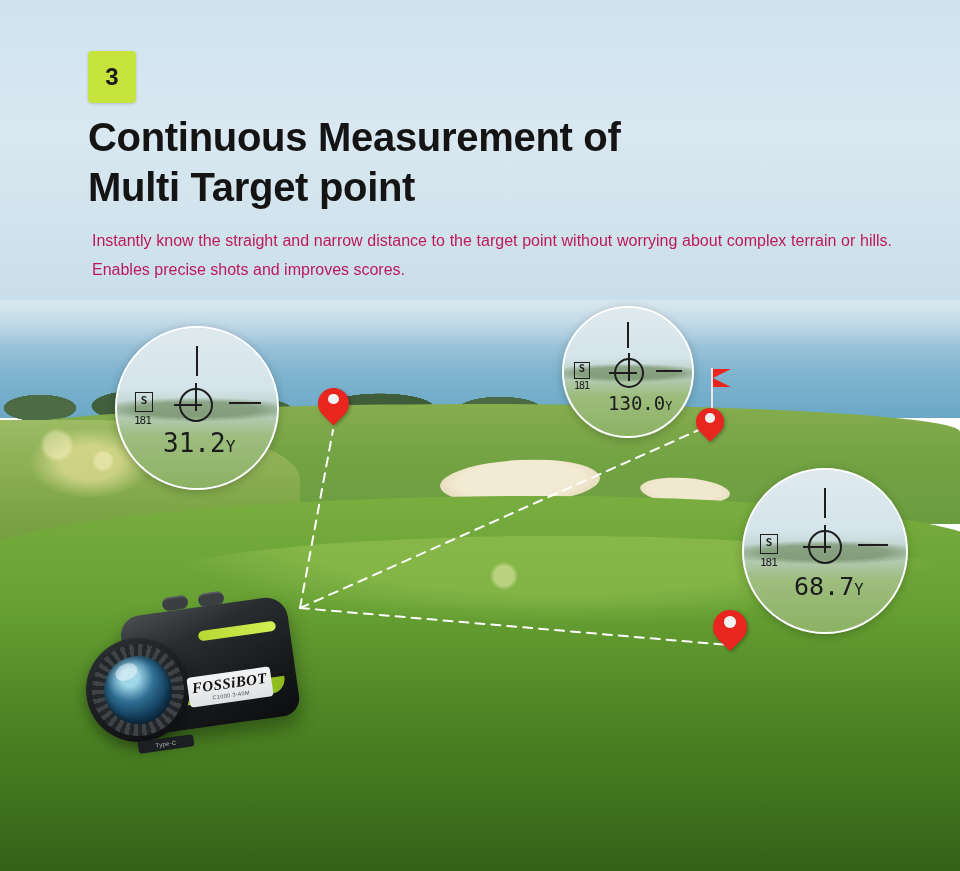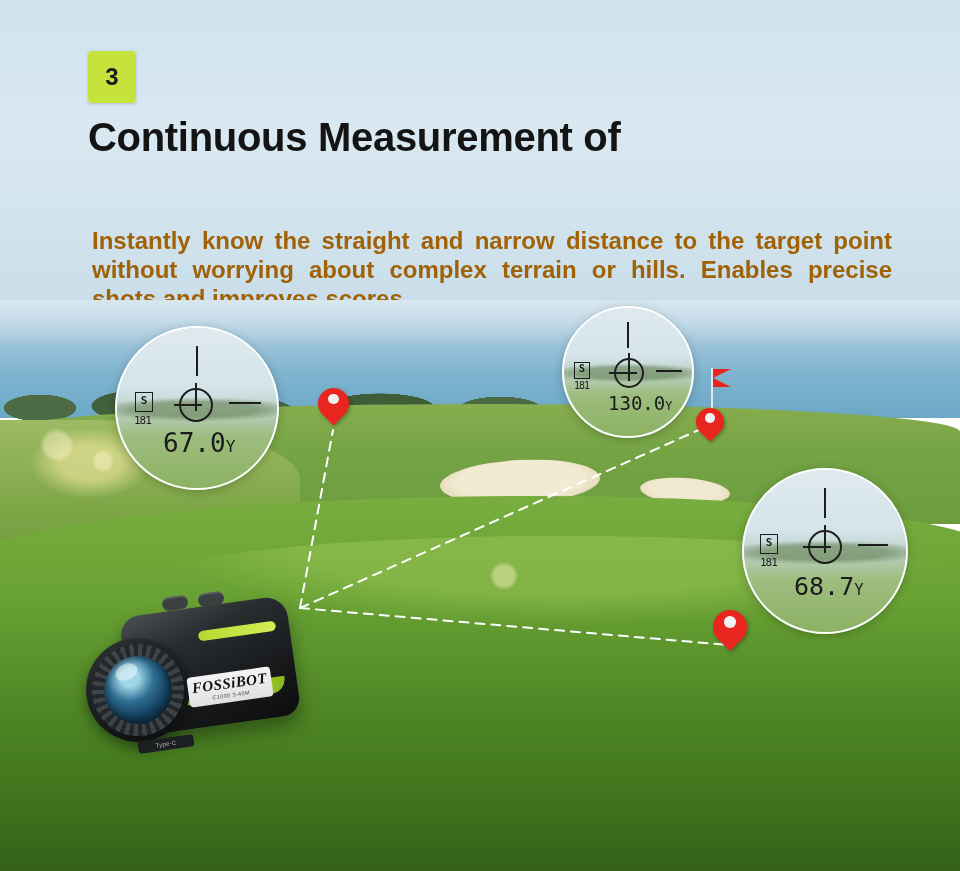--- a/index.html
+++ b/index.html
@@ -72,26 +72,25 @@
     line-height: 50px;
     font-weight: bold;
     color: #141414;
     letter-spacing: -0.3px;
   }
   .subcopy {
     position: absolute;
     left: 92px;
     top: 226px;
     width: 800px;
-    font-size: 24px;
+    font-size: 16px;
     line-height: 29px;
-    color: #a16207;
+    color: #be185d;
     text-align: justify;
     text-justify: inter-word;
-    font-weight: bold;
   }
 
   
   .photo {
     position: absolute;
     left: 0;
     top: 300px;
     width: 960px;
     height: 571px;
     overflow: hidden;
@@ -407,20 +406,21 @@
 <div class="page">
 
   <div class="sky"></div>
 
   <div class="badge-bar">
     <div class="badge-num">3</div>
   </div>
 
   <div class="headline">
     <div>Continuous Measurement of</div>
+    <div>Multi Target point</div>
   </div>
 
   <div class="subcopy">Instantly know the straight and narrow distance to the target point without worrying about complex terrain or hills. Enables precise shots and improves scores.</div>
 
   <div class="photo">
     <div class="ocean"></div>
     <div class="horizon-haze"></div>
     <div class="treeline"></div>
     <div class="fairway-far"></div>
     <div class="bunker-a"></div>
@@ -459,21 +459,21 @@
     <div class="pin-hole"></div>
   </div>
 
   <div class="scope" style="left:115px; top:326px; width:160px; height:160px;">
     <div class="scope-img"></div>
     <div class="scope-vtick" style="left:79px; top:18px; height:30px;"></div>
     <div class="reticle" style="left:62px; top:60px; width:30px; height:30px;"></div>
     <div class="scope-htick" style="left:112px; top:74px; width:32px;"></div>
     <div class="scope-s" style="left:18px; top:64px; width:16px; height:16px; font-size:11px; padding-top:2px;">S</div>
     <div class="scope-batt" style="left:17px; top:86px; font-size:11px;">181</div>
-    <div class="scope-val" style="left:46px; top:100px; font-size:26px;"><span>67.0</span><span class="unit">Y</span></div>
+    <div class="scope-val" style="left:46px; top:100px; font-size:26px;"><span>31.2</span><span class="unit">Y</span></div>
   </div>
 
   <div class="scope" style="left:562px; top:306px; width:128px; height:128px;">
     <div class="scope-img"></div>
     <div class="scope-vtick" style="left:63px; top:14px; height:26px;"></div>
     <div class="reticle" style="left:50px; top:50px; width:26px; height:26px;"></div>
     <div class="scope-htick" style="left:92px; top:62px; width:26px;"></div>
     <div class="scope-s" style="left:10px; top:54px; width:14px; height:14px; font-size:10px; padding-top:1px;">S</div>
     <div class="scope-batt" style="left:10px; top:72px; font-size:10px;">181</div>
     <div class="scope-val" style="left:44px; top:84px; font-size:19px;"><span>130.0</span><span class="unit">Y</span></div>

